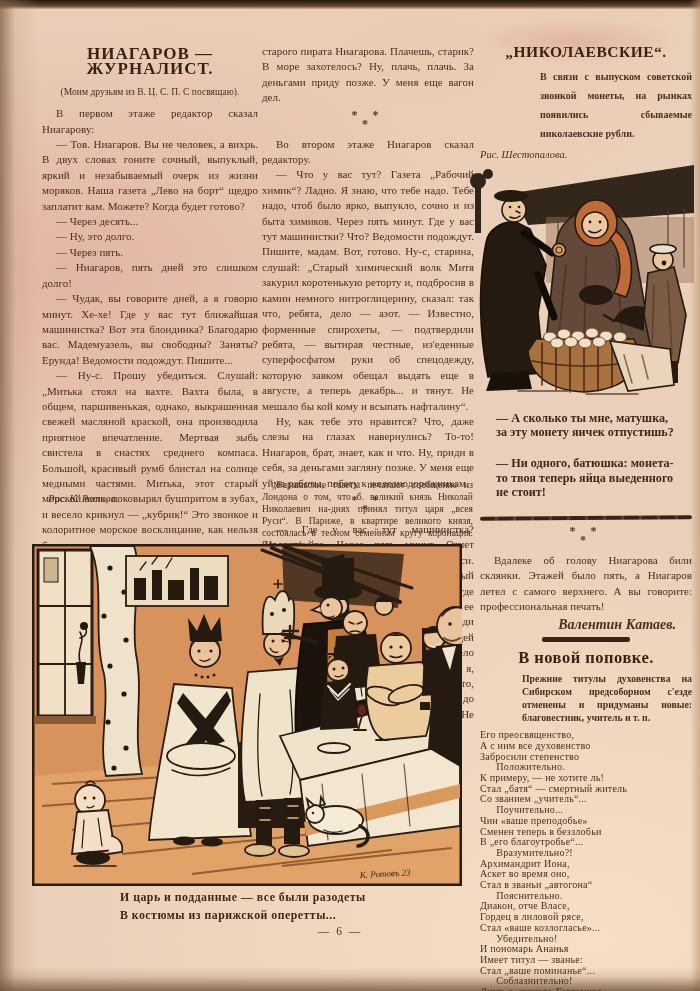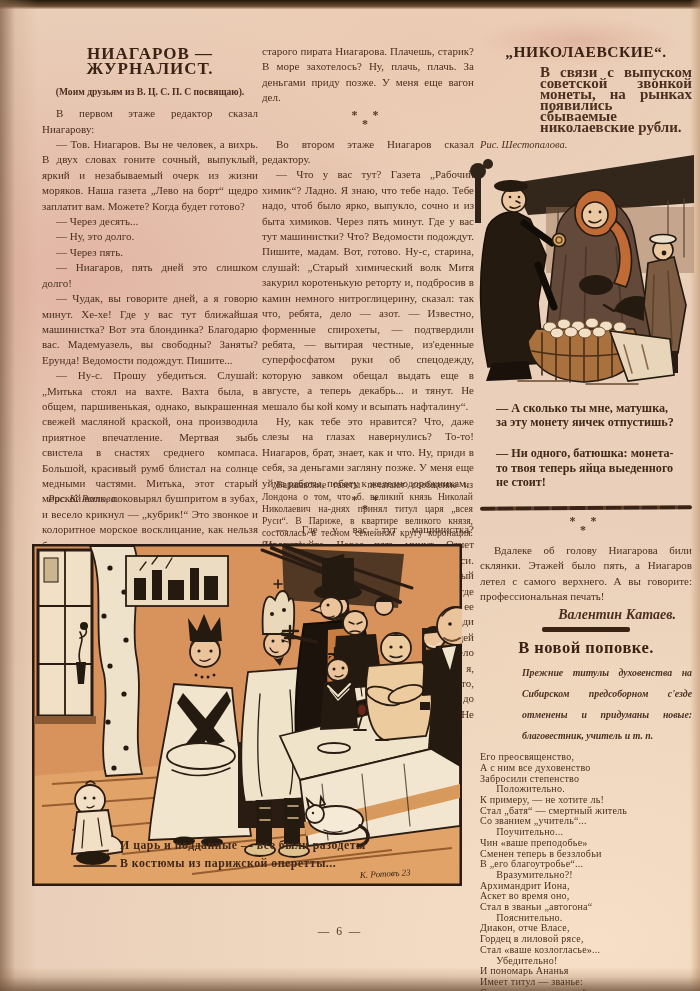--- a/index.html
+++ b/index.html
@@ -22,39 +22,39 @@
   .stain2{left:250px;top:150px;width:150px;height:110px;background:radial-gradient(ellipse, rgba(205,150,125,.16), rgba(205,150,125,0) 70%);}
   .stain3{left:430px;top:560px;width:230px;height:200px;background:radial-gradient(ellipse, rgba(240,216,186,.5), rgba(240,216,186,0) 70%);}
 
   .col{position:absolute;top:44px;text-align:justify;font-size:11px;line-height:15.4px;}
   .colL{left:42px;width:216px;}
   .colM{left:262px;width:212px;}
   .colR{left:480px;width:212px;}
   p{margin:0;text-indent:14px;}
   p.cont{text-indent:0;}
   h1{font-size:17px;font-weight:bold;letter-spacing:1px;text-align:center;margin:2px 0 7px;color:#3a2315;}
-  .dedication{font-size:9.6px;font-weight:bold;text-align:center;margin:0 0 7px;text-indent:0;}
+  .dedication{font-size:9.6px;font-weight:normal;text-align:center;margin:0 0 7px;text-indent:0;}
   .sep{text-align:center;font-weight:bold;white-space:pre-line;font-size:12px;line-height:9px;letter-spacing:6px;margin:5px 0 8px;color:#523625;}
   h2{font-size:15.5px;font-weight:bold;letter-spacing:.5px;text-align:center;margin:0 0 8px;color:#3a2315;}
-  .epigraph{width:152px;margin:0 0 4px auto;font-size:15px;line-height:11px;font-weight:bold;text-align:justify;}
+  .epigraph{width:152px;margin:0 0 4px auto;font-size:10px;line-height:19px;font-weight:bold;text-align:justify;}
   .credit{font-style:italic;font-size:10.5px;text-indent:0;margin:0 0 2px;text-align:left;}
   .cartoon1{display:block;margin:0 0 4px -22px;}
   .caption p{font-weight:bold;font-size:12.2px;line-height:14.6px;text-indent:0;text-align:left;margin:16px;color:#3f2819;}
   .rule{height:4px;margin:6px 0 7px;background:repeating-linear-gradient(90deg,#3a2315 0 15px,#5d3d27 15px 18px);transform:rotate(-.4deg);border-radius:2px;}
   .rule-short{width:88px;height:5px;margin:4px auto 8px;background:#3a2315;border-radius:2px;}
   .author{font-style:italic;font-weight:bold;font-size:14px;text-align:right;margin:3px 16px 3px 0;text-indent:0;}
   h3{font-size:16.5px;font-weight:bold;text-align:center;letter-spacing:.5px;margin:0 0 7px;color:#3a2315;}
-  .epigraph2{width:170px;margin:0 0 6px auto;font-size:9.8px;line-height:21px;font-weight:bold;text-align:justify;font-style:italic;}
+  .epigraph2{width:170px;margin:0 0 6px auto;font-size:9.8px;line-height:13px;font-weight:bold;text-align:justify;}
   .poem{font-size:10.1px;line-height:10.7px;white-space:pre-wrap;text-align:left;letter-spacing:.2px;}
 
   .igra-title{position:absolute;left:58px;top:482px;width:262px;text-align:center;font-size:15px;font-weight:bold;letter-spacing:2.5px;color:#3a2315;}
   .igra-credit{position:absolute;left:48px;top:493px;font-style:italic;font-size:10.5px;}
   .warsaw{position:absolute;left:262px;top:479px;width:211px;font-size:9.6px;line-height:11.9px;text-align:justify;text-indent:10px;}
   .cartoon2{position:absolute;left:32px;top:544px;}
-  .big-caption{position:absolute;left:120px;top:837px;font-weight:bold;font-size:11.8px;line-height:17.5px;letter-spacing:.5px;white-space:pre-line;color:#3f2819;}
+  .big-caption{position:absolute;left:120px;top:889px;font-weight:bold;font-size:11.8px;line-height:17.5px;letter-spacing:.5px;white-space:pre-line;color:#3f2819;}
   .page-num{position:absolute;left:140px;top:925px;width:400px;text-align:center;font-size:11.5px;letter-spacing:2px;}
 </style>
 </head>
 <body>
 
 <div id="stage">
   <div class="edge-top"></div>
   <div class="edge-left"></div>
   <div class="edge-right"></div>
   <div class="edge-bottom"></div>

